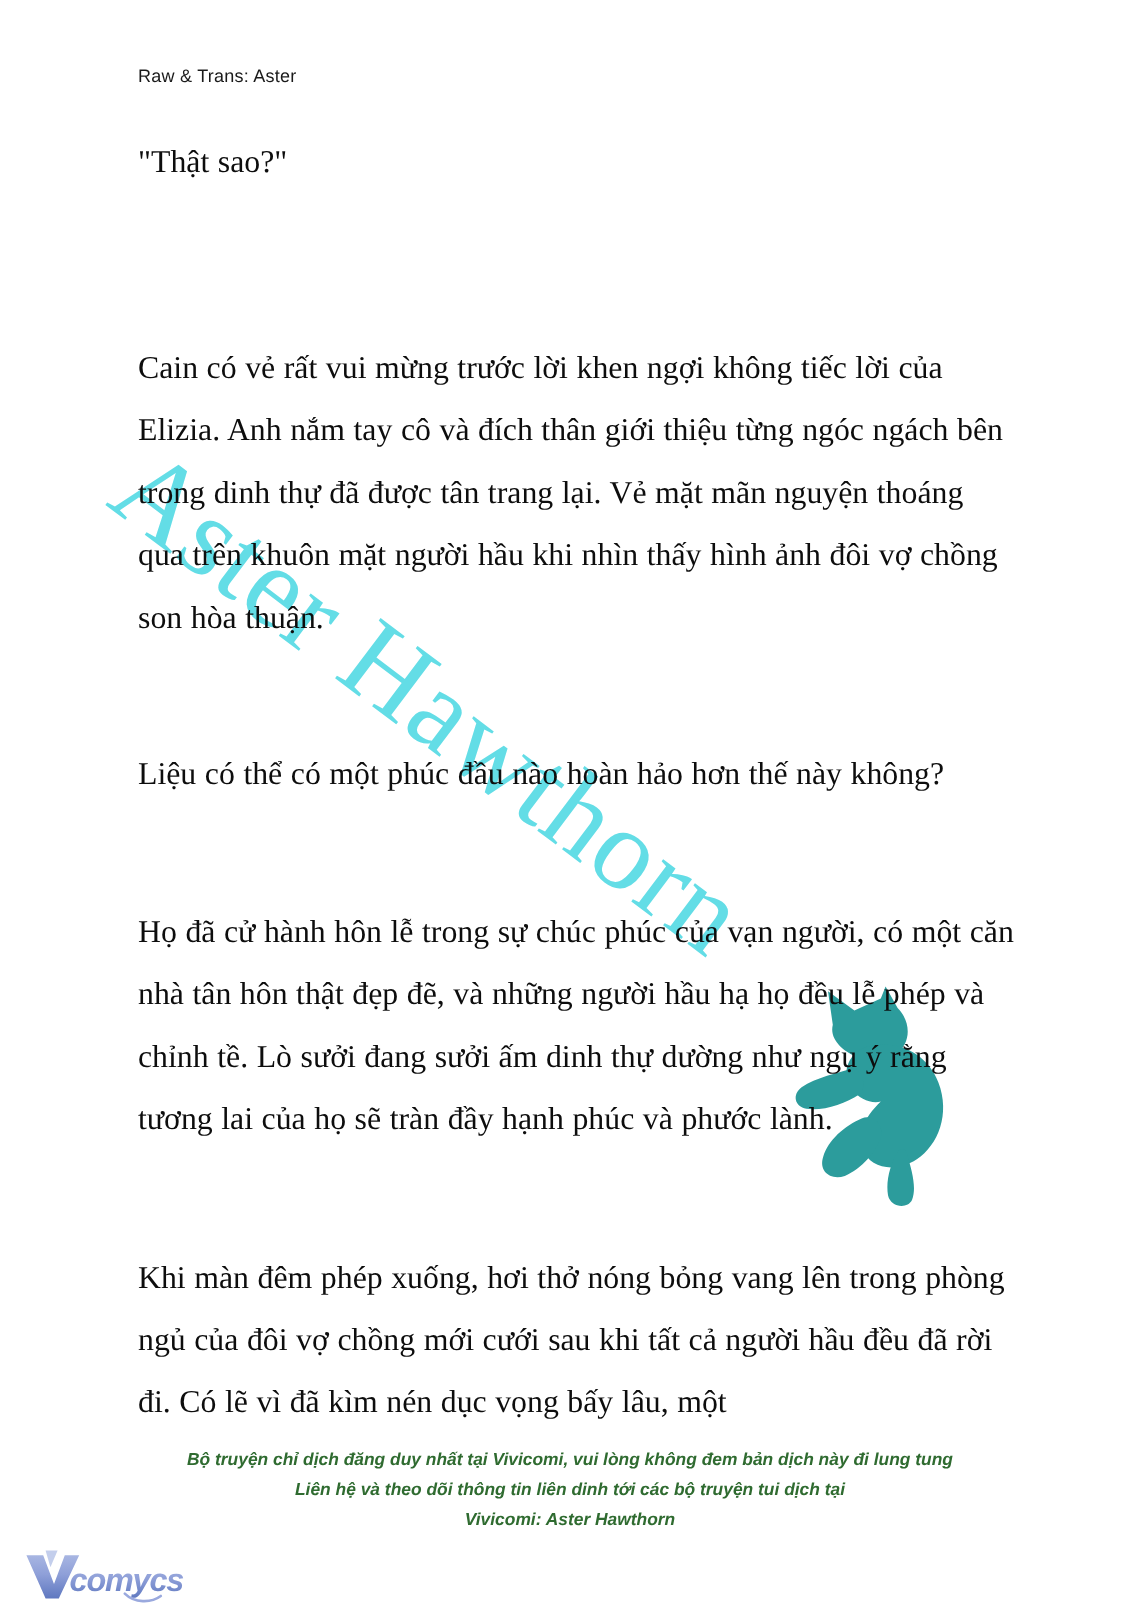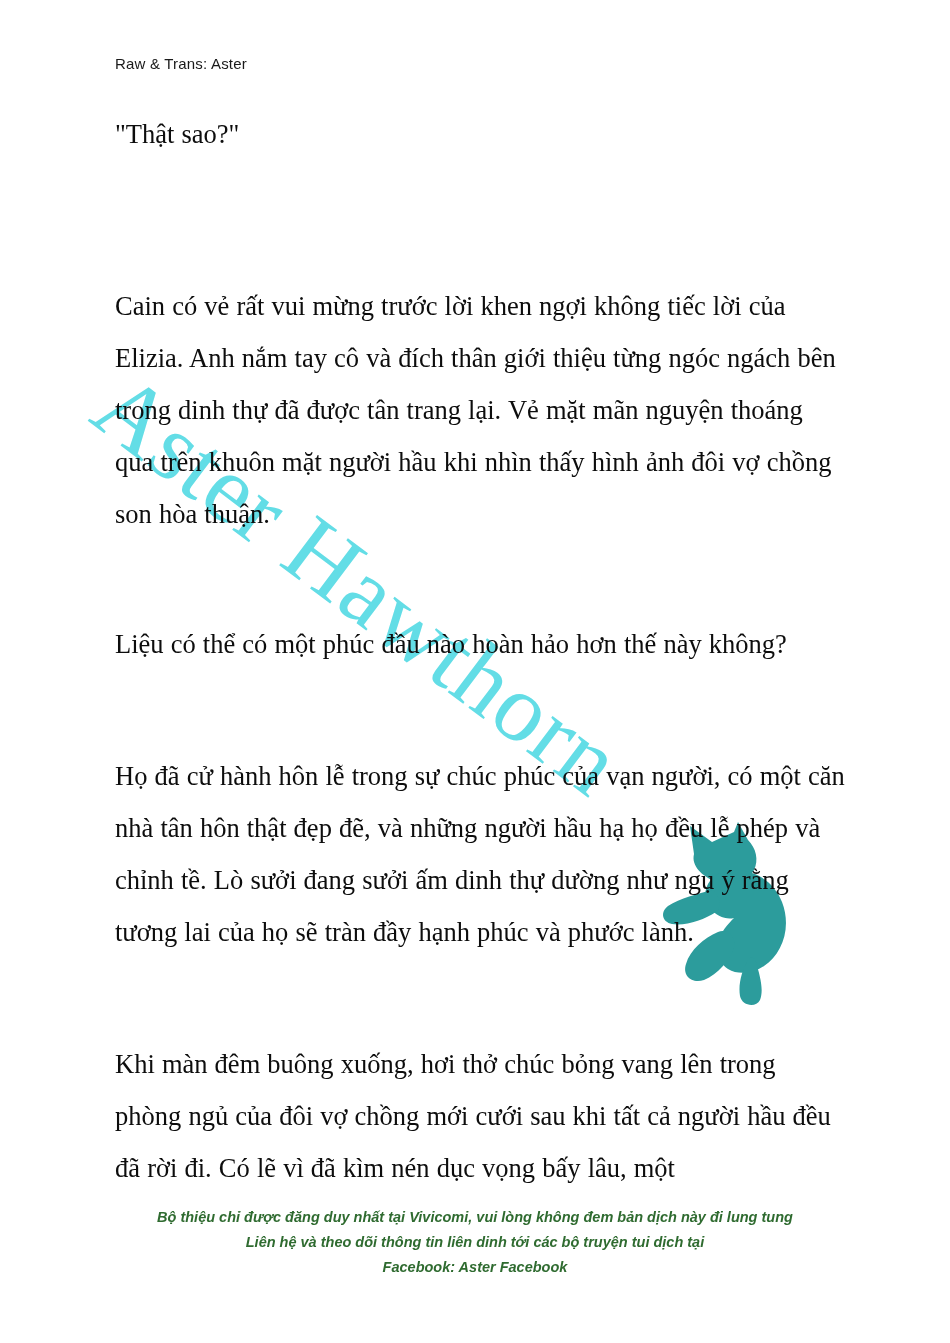--- a/index.html
+++ b/index.html
@@ -161,23 +161,43 @@
 
   <div id="content">
     <p class="para">"Thật sao?"</p>
     <div class="gap-1"></div>
     <p class="para">Cain có vẻ rất vui mừng trước lời khen ngợi không tiếc lời của Elizia. Anh nắm tay cô và đích thân giới thiệu từng ngóc ngách bên trong dinh thự đã được tân trang lại. Vẻ mặt mãn nguyện thoáng qua trên khuôn mặt người hầu khi nhìn thấy hình ảnh đôi vợ chồng son hòa thuận.</p>
     <div class="gap-2"></div>
     <p class="para">Liệu có thể có một phúc đầu nào hoàn hảo hơn thế này không?</p>
     <div class="gap-3"></div>
     <p class="para">Họ đã cử hành hôn lễ trong sự chúc phúc của vạn người, có một căn nhà tân hôn thật đẹp đẽ, và những người hầu hạ họ đều lễ phép và chỉnh tề. Lò sưởi đang sưởi ấm dinh thự dường như ngụ ý rằng tương lai của họ sẽ tràn đầy hạnh phúc và phước lành.</p>
     <div class="gap-4"></div>
-    <p class="para">Khi màn đêm buông xuống, hơi thở chúc bỏng vang lên trong phòng ngủ của đôi vợ chồng mới cưới sau khi tất cả người hầu đều đã rời đi. Có lẽ vì đã kìm nén dục vọng bấy lâu, một</p>
+    <p class="para">Khi màn đêm phép xuống, hơi thở nóng bỏng vang lên trong phòng ngủ của đôi vợ chồng mới cưới sau khi tất cả người hầu đều đã rời đi. Có lẽ vì đã kìm nén dục vọng bấy lâu, một</p>
   </div>
 
   <div id="footer">
-    <div class="footer-line">Bộ thiệu chỉ được đăng duy nhất tại Vivicomi, vui lòng không đem bản dịch này đi lung tung</div>
+    <div class="footer-line">Bộ truyện chỉ dịch đăng duy nhất tại Vivicomi, vui lòng không đem bản dịch này đi lung tung</div>
     <div class="footer-line">Liên hệ và theo dõi thông tin liên dinh tới các bộ truyện tui dịch tại</div>
-    <div class="footer-line">Facebook: Aster Facebook</div>
-  </div>
-
+    <div class="footer-line">Vivicomi: Aster Hawthorn</div>
+  </div>
+
+  <div id="logo">
+    <svg viewBox="0 0 150 50" width="150" height="50" xmlns="http://www.w3.org/2000/svg">
+      <defs>
+        <linearGradient id="lg" x1="0" y1="0" x2="0" y2="1">
+          <stop offset="0%" stop-color="#A8B6E2"></stop>
+          <stop offset="45%" stop-color="#8E9FD8"></stop>
+          <stop offset="100%" stop-color="#5F78C0"></stop>
+        </linearGradient>
+      </defs>
+
+      <path d="M4 8 L18 8 L27 32 L36 8 L48 8 L31 44 L20 44 Z" fill="url(#lg)"></path>
+      <path d="M20 4 L30 4 L24 18 Z" fill="#C3CEEC"></path>
+
+      <g fill="url(#lg)" font-family="Liberation Sans, sans-serif" font-size="27" font-weight="bold" font-style="italic">
+        <text x="40" y="38" letter-spacing="-1">comycs</text>
+      </g>
+
+      <path d="M86 40 C 94 48, 108 48, 116 42" fill="none" stroke="#9AA9DE" stroke-width="2.2" stroke-linecap="round"></path>
+    </svg>
+  </div>
 
 </div>
 
 </body></html>

